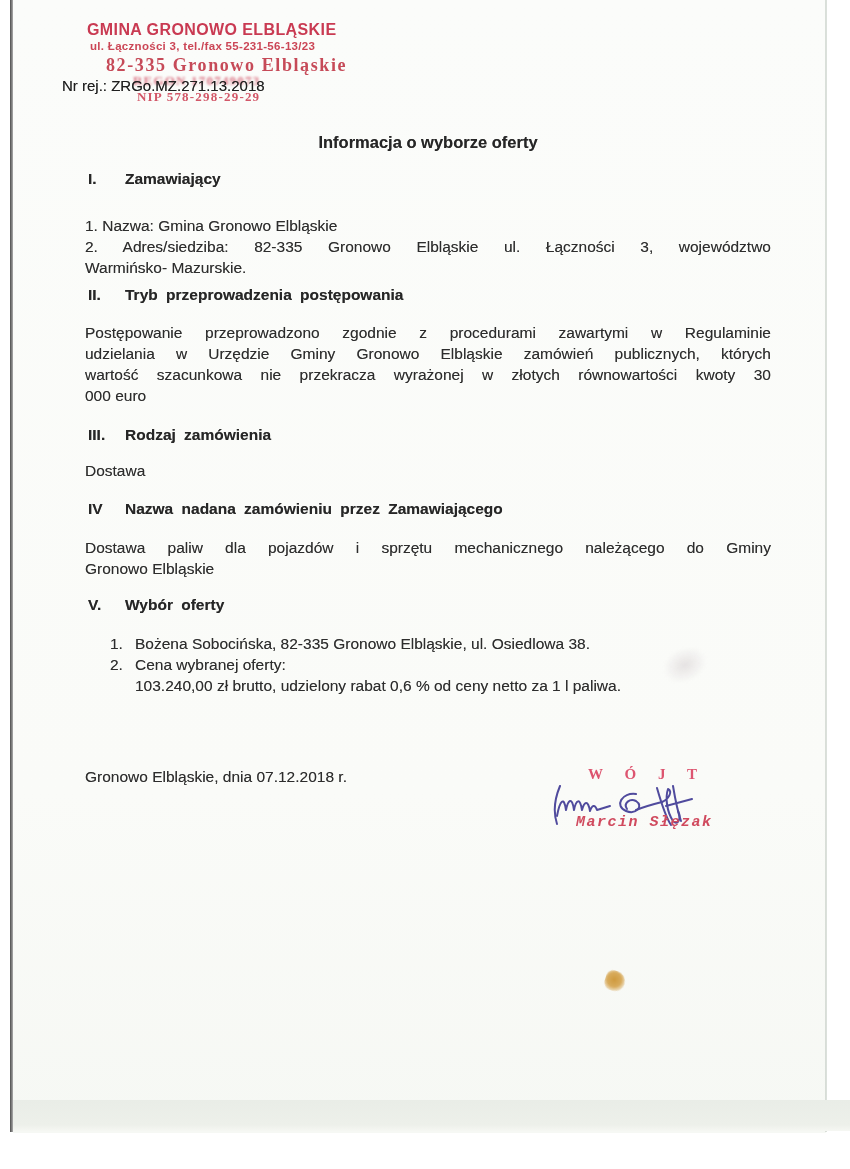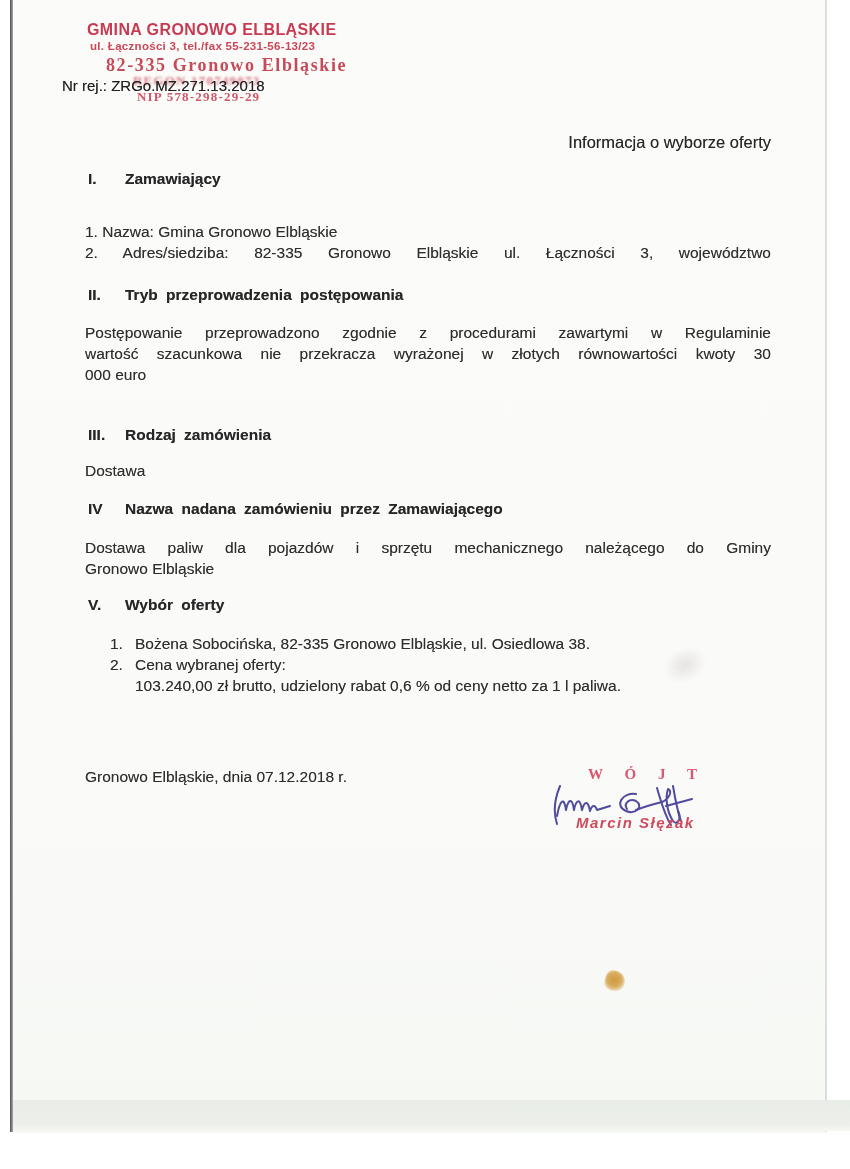--- a/index.html
+++ b/index.html
@@ -51,22 +51,22 @@
     position:absolute;left:137px;top:89px;font-size:13px;font-weight:bold;
     font-family:"Liberation Serif",serif;letter-spacing:1.2px;
     filter:blur(.4px);white-space:nowrap;
   }
   .ref-line{
     position:absolute;left:62px;top:77px;font-size:15px;color:#1f1f1f;
     text-shadow:0 0 .5px rgba(0,0,0,.5);white-space:nowrap;
   }
   
   .doc-title{
-    position:absolute;left:85px;top:133px;width:686px;text-align:right;
-    font-size:16.5px;font-weight:normal;color:#262626;
+    position:absolute;left:85px;top:133px;width:686px;text-align:center;
+    font-size:16.5px;font-weight:bold;color:#262626;
     text-shadow:0 0 .4px rgba(0,0,0,.45);
   }
   .heading{
     position:absolute;left:88px;font-size:15.5px;font-weight:bold;color:#262626;
     word-spacing:4px;text-shadow:0 0 .4px rgba(0,0,0,.45);white-space:nowrap;
   }
   .h-num{display:inline-block;min-width:37px;}
   .sec-body{
     position:absolute;left:85px;width:686px;font-size:15.5px;line-height:21px;
     color:#2d2d2d;text-shadow:0 0 .4px rgba(0,0,0,.4);
@@ -86,21 +86,21 @@
   }
   
   .sig-block{position:absolute;left:550px;top:760px;width:220px;height:90px;}
   .sig-title{
     position:absolute;left:38px;top:6px;font-family:"Liberation Serif",serif;
     font-size:15px;font-weight:bold;letter-spacing:9px;filter:blur(.4px);
     white-space:nowrap;
   }
   .sig-svg{position:absolute;left:0px;top:18px;}
   .sig-name{
-    position:absolute;left:26px;top:54px;font-family:Liberation Sans, sans-serif;
+    position:absolute;left:26px;top:54px;font-family:Liberation Mono, monospace;
     font-style:italic;font-size:15px;font-weight:bold;letter-spacing:1.5px;
     filter:blur(.4px);white-space:nowrap;
   }
   
   .blemish-tan{
     position:absolute;left:605px;top:971px;width:20px;height:20px;
     background:radial-gradient(ellipse at 45% 45%, #cf9a3e 0%, #d8ab5c 45%, rgba(226,195,140,.55) 70%, rgba(230,210,170,0) 100%);
     border-radius:40% 60% 55% 45%;transform:rotate(18deg);filter:blur(.4px);
   }
   .blemish-smudge{
@@ -124,30 +124,32 @@
   <div class="stamp-postal" style="color:#c64a58">82-335 Gronowo Elbląskie</div>
   <div class="stamp-regon" style="color:#d4576b">REGON 170749073</div>
   <div class="ref-line">Nr rej.: ZRGo.MZ.271.13.2018</div>
   <div class="stamp-nip" style="color:#d25768">NIP 578-298-29-29</div>
 
   <div class="doc-title">Informacja o wyborze oferty</div>
 
   <div class="heading" style="top:170px">
     <span class="h-num">I.</span><span>Zamawiający</span>
   </div>
-  <div class="sec-body" style="top:221px">
+  <div class="sec-body" style="top:215px">
     <span class="line">1. Nazwa: Gmina Gronowo Elbląskie</span>
     <span class="line stretch">2. Adres/siedziba: 82-335 Gronowo Elbląskie ul. Łączności 3, województwo</span>
+    <span class="line">Warmińsko- Mazurskie.</span>
   </div>
 
   <div class="heading" style="top:286px">
     <span class="h-num">II.</span><span>Tryb przeprowadzenia postępowania</span>
   </div>
   <div class="sec-body" style="top:322px">
     <span class="line stretch">Postępowanie przeprowadzono zgodnie z procedurami zawartymi w Regulaminie</span>
+    <span class="line stretch">udzielania w Urzędzie Gminy Gronowo Elbląskie zamówień publicznych, których</span>
     <span class="line stretch">wartość szacunkowa nie przekracza wyrażonej w złotych równowartości kwoty 30</span>
     <span class="line">000 euro</span>
   </div>
 
   <div class="heading" style="top:426px">
     <span class="h-num">III.</span><span>Rodzaj zamówienia</span>
   </div>
   <div class="sec-body" style="top:460px">
     <span class="line">Dostawa</span>
   </div>

